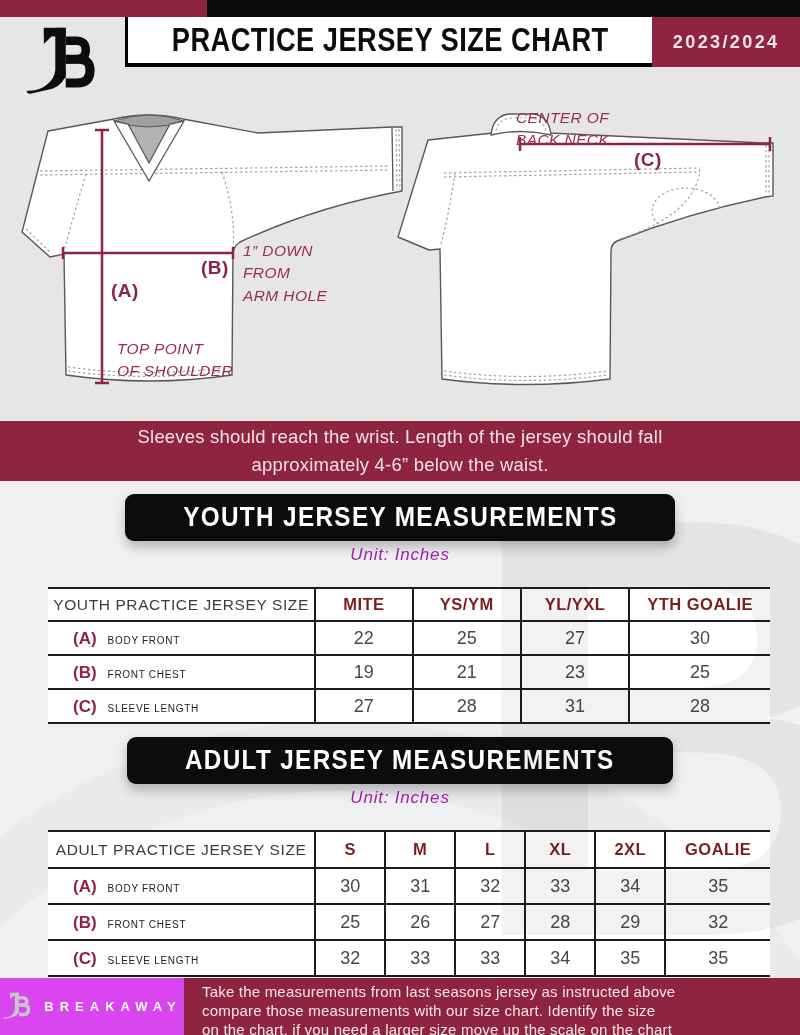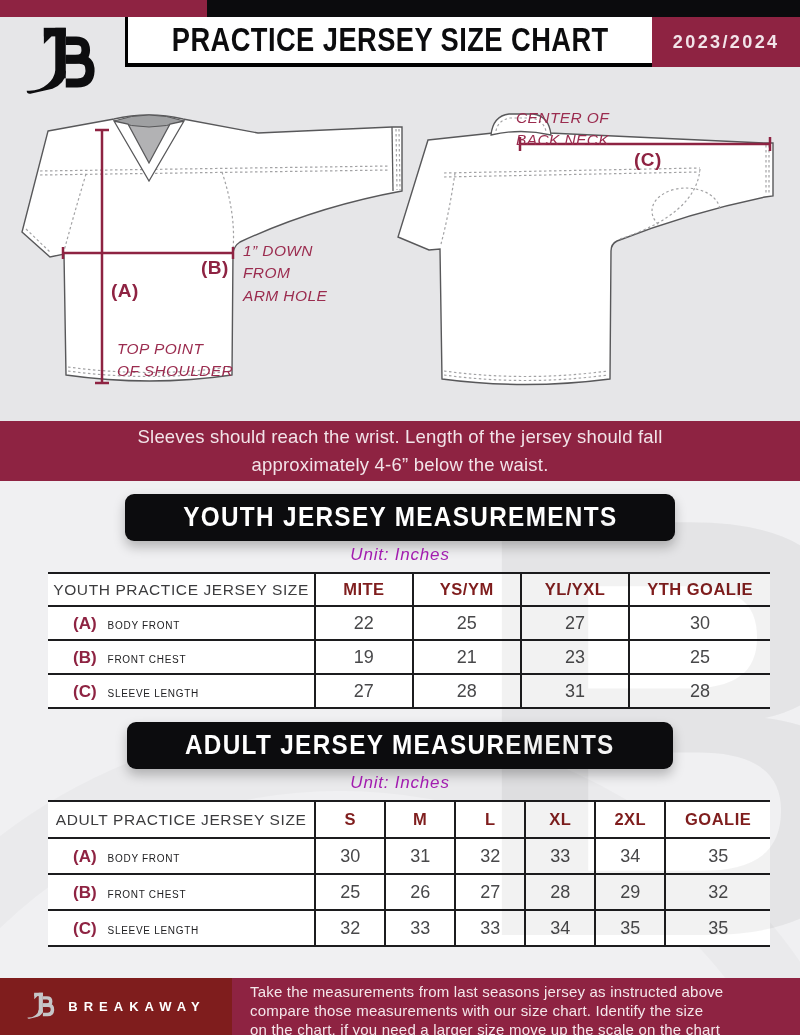--- a/index.html
+++ b/index.html
@@ -41,37 +41,37 @@
   .watermark{position:absolute;top:12px;right:-95px;font-size:600px;line-height:.78;font-weight:700;
              color:#1a1a1a;opacity:.05;z-index:3;pointer-events:none;font-family:"Liberation Sans",sans-serif;}
   .swoosh{position:absolute;left:-220px;top:240px;width:980px;height:980px;border-radius:50%;
           border:70px solid rgba(0,0,0,0.025);z-index:0;}
   .black-banner{position:relative;z-index:2;width:fit-content;margin:13px auto 0;background:#0c0c0e;
           border-radius:9px;padding:8px 34px;box-shadow:0 6px 12px rgba(0,0,0,.25);}
   .black-banner .condense{display:inline-block;transform:scale(.9,1.05);font-size:27px;font-weight:700;
           color:#fff;letter-spacing:1.5px;white-space:nowrap;}
   .unit{position:relative;z-index:2;margin-top:4px;text-align:center;font-style:italic;
         font-size:17px;color:#a21caf;letter-spacing:.8px;}
-  .size-table{position:relative;z-index:1;border-collapse:collapse;width:722px;margin:7px 0 0 48px;
+  .size-table{position:relative;z-index:1;border-collapse:collapse;width:722px;margin:22px 0 0 48px;
         table-layout:fixed;}
   .size-table th,.size-table td{border-top:2px solid #1c1c1e;background:#fff;text-align:center;padding:0;}
   .size-table tbody tr:last-child td{border-bottom:2px solid #1c1c1e;}
   .size-table th:not(:first-child),.size-table td:not(:first-child){border-left:2px solid #1c1c1e;}
   .size-table th{height:31px;font-size:16.5px;font-weight:700;color:#7f1d1d;letter-spacing:.5px;}
   .size-table th.lblhead{font-size:15.5px;font-weight:400;color:#3c3c3e;letter-spacing:.6px;}
   .size-table td{height:32px;font-size:18px;color:#48484a;}
   .size-table td.lbl{text-align:left;padding-left:25px;}
   .adult-table th{height:35px;text-align:center;}
   .adult-table td{height:34px;}
   .tag{color:#8E2342;font-weight:700;font-size:17px;margin-right:11px;}
   .rowlabel{font-size:10px;color:#212123;letter-spacing:.7px;}
 
   
   .footer{position:absolute;left:0;bottom:0;width:800px;height:57px;display:flex;z-index:4;}
-  .footer-left{width:232px;background:#7f1d1d;display:flex;align-items:center;justify-content:center;gap:12px;}
+  .footer-left{width:184px;background:#d946ef;display:flex;align-items:center;justify-content:center;gap:12px;}
   .footer-logo{width:30px;height:36px;color:#c6c6c8;}
   .wordmark{color:#fff;font-size:13px;font-weight:700;letter-spacing:6px;}
   .footer-note{flex:1;background:#8E2342;color:#F4E6EA;font-size:15px;line-height:1.26;
                padding:5px 8px 0 18px;white-space:pre-line;letter-spacing:.2px;}
 </style>
 </head>
 <body>
 
 <div class="page">
 

